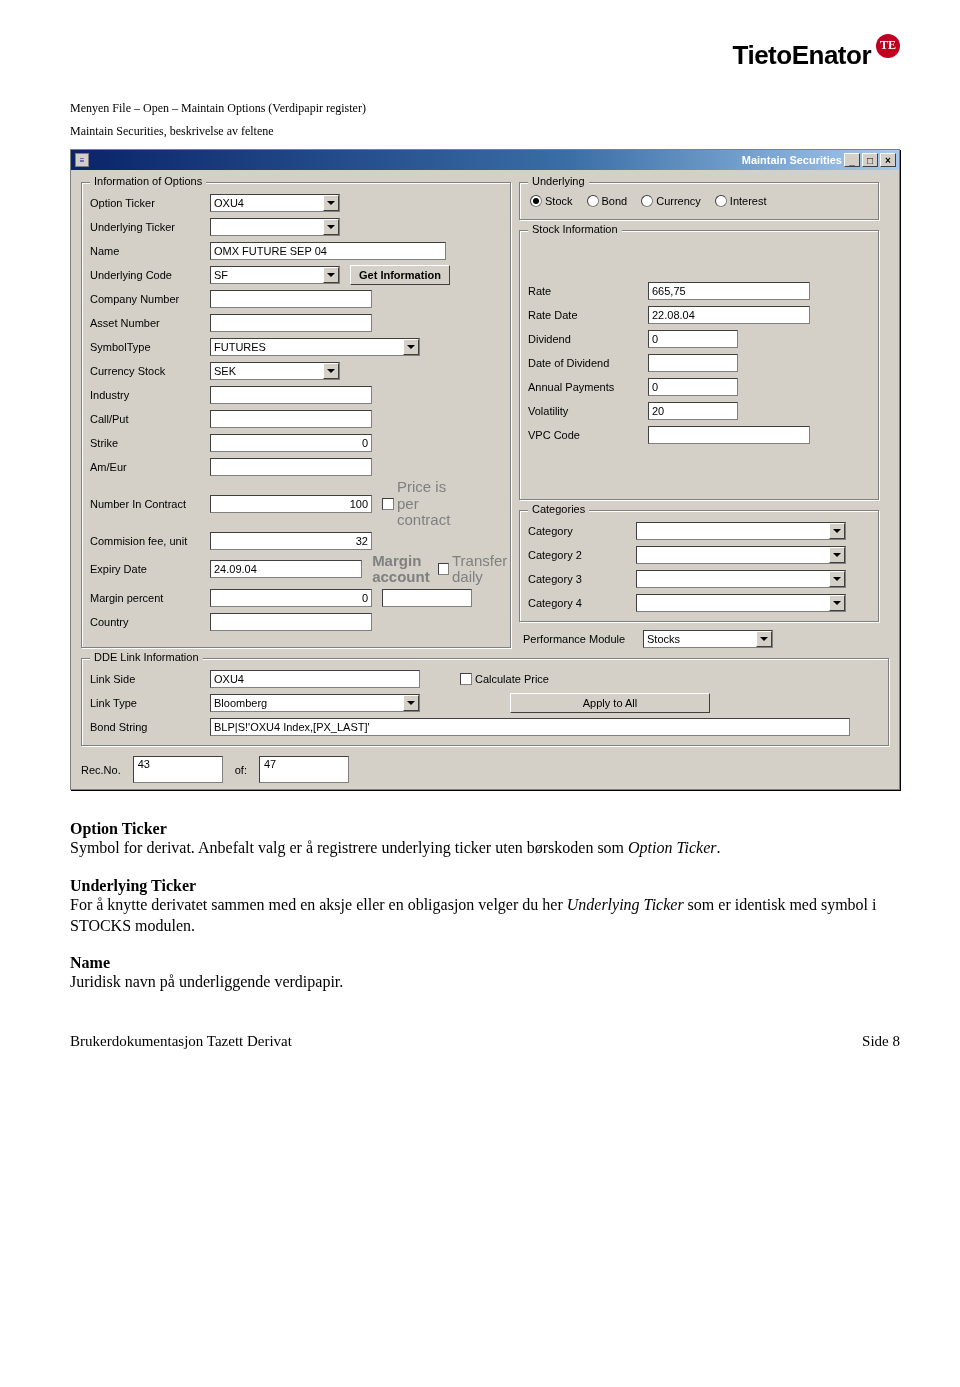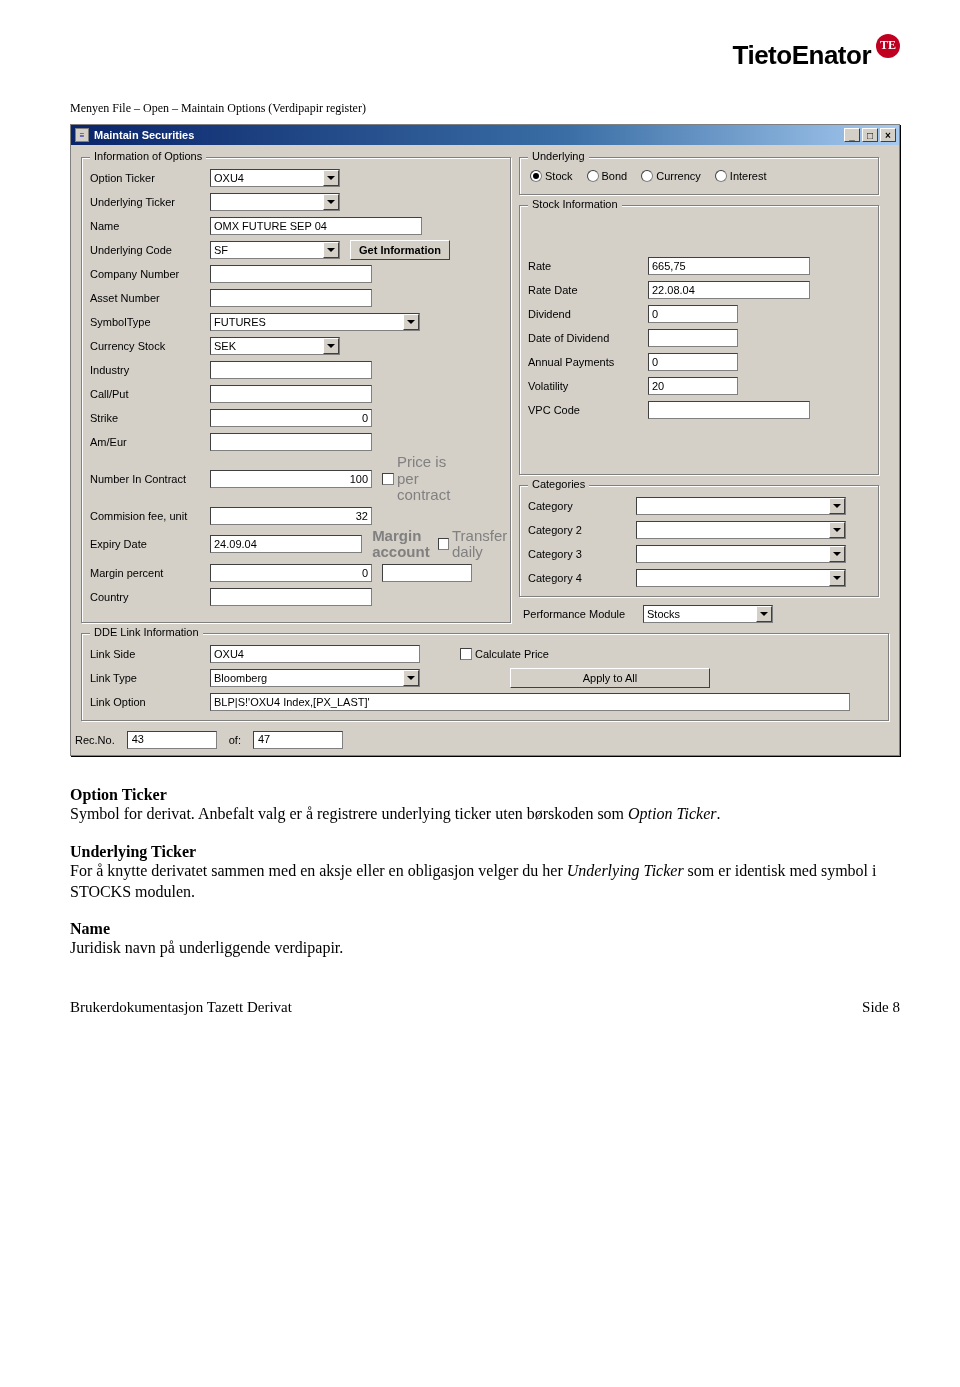--- a/index.html
+++ b/index.html
@@ -76,21 +76,21 @@
   }
   .titlebar .sysicon {
     width: 14px; height: 14px;
     background: #d4d0c8;
     border: 1px solid #808080;
     margin-right: 5px;
     display: inline-flex;
     align-items: center; justify-content: center;
     font-size: 8px; color: #00a;
   }
-  .titlebar .title-caption { flex: 1; }
+  .titlebar .title-caption { flex: 1; text-align: right; }
   .titlebar .winbtn {
     width: 16px; height: 14px;
     background: #d4d0c8;
     border: 1px solid #fff;
     border-right-color: #404040;
     border-bottom-color: #404040;
     margin-left: 2px;
     display: inline-flex;
     align-items: center; justify-content: center;
     font-family: Arial, sans-serif;
@@ -132,21 +132,21 @@
     border: 1px solid #808080;
     border-top-color: #404040;
     border-left-color: #404040;
     height: 18px;
     padding: 1px 3px;
     font: inherit;
     width: 162px;
   }
   .txt.w90  { width: 90px; }
   .txt.w210 { width: 210px; }
-  .txt.w260 { width: 212px; }
+  .txt.w260 { width: 236px; }
   .combo { position: relative; display: inline-flex; }
   .combo .txt { width: 130px; padding-right: 18px; }
   .combo.bigger .txt { width: 210px; }
   .combo .arr {
     position: absolute;
     right: 1px; top: 1px;
     width: 16px; height: 16px;
     background: #d4d0c8;
     border: 1px solid #fff;
     border-right-color: #404040;
@@ -193,29 +193,29 @@
   .gap4 { margin-left: 10px; font-weight: bold; }
   .small-note {
     font-size: 15px; color: #808080;
     line-height: 1.1;
     width: 70px;
   }
   .bottombar {
     display: flex;
     align-items: center;
     gap: 12px;
-    padding: 4px 10px 6px 4px;
+    padding: 4px 10px 6px 10px;
     font-size: 11px;
   }
   .recbox {
     background: #fff;
     border: 1px solid #808080;
     border-top-color: #404040;
     border-left-color: #404040;
-    width: 90px; height: 18px;
+    width: 90px; height: 27px;
     padding: 1px 4px;
   }
   .dde { width: 808px; }
   .perf-row { display:flex; align-items:center; margin: 6px 4px 2px 8px; }
   .footer {
     margin-top: 40px;
     display: flex;
     justify-content: space-between;
     font-size: 15px;
   }
@@ -224,20 +224,21 @@
 </head>
 <body>
 <div class="page">
 
 <div class="logo-row">
   <span class="logo-text">TietoEnator</span>
   <span class="logo-badge">TE</span>
 </div>
 
 <p class="doc-heading">Menyen File – Open – Maintain Options (Verdipapir register)</p>
+<p class="doc-heading" style="margin-bottom:10px">Maintain Securities, beskrivelse av feltene</p>
 
 <div class="screenshot">
   <div class="titlebar">
     <span class="sysicon">≡</span>
     <span class="title-caption">Maintain Securities</span>
     <span class="winbtn">_</span>
     <span class="winbtn">□</span>
     <span class="winbtn">×</span>
   </div>
 
@@ -491,21 +492,21 @@
           <span class="arr">
                 <svg viewBox="0 0 8 8">
                   <path d="M0 2 L4 6 L8 2 Z" fill="#000"></path>
                 </svg>
               </span>
         </span>
         <span style="width:90px"></span>
         <button class="btn underline-first" style="width:200px;justify-content:center">Apply to All</button>
       </div>
       <div class="row">
-        <span class="lbl">Link Option</span>
+        <span class="lbl">Bond String</span>
         <input class="txt" style="width: 640px;" value="BLP|S!'OXU4 Index,[PX_LAST]'">
       </div>
     </div>
   </div>
 
   <div class="bottombar">
     <span>Rec.No.</span>
     <span class="recbox">43</span>
     <span>of:</span>
     <span class="recbox">47</span>

